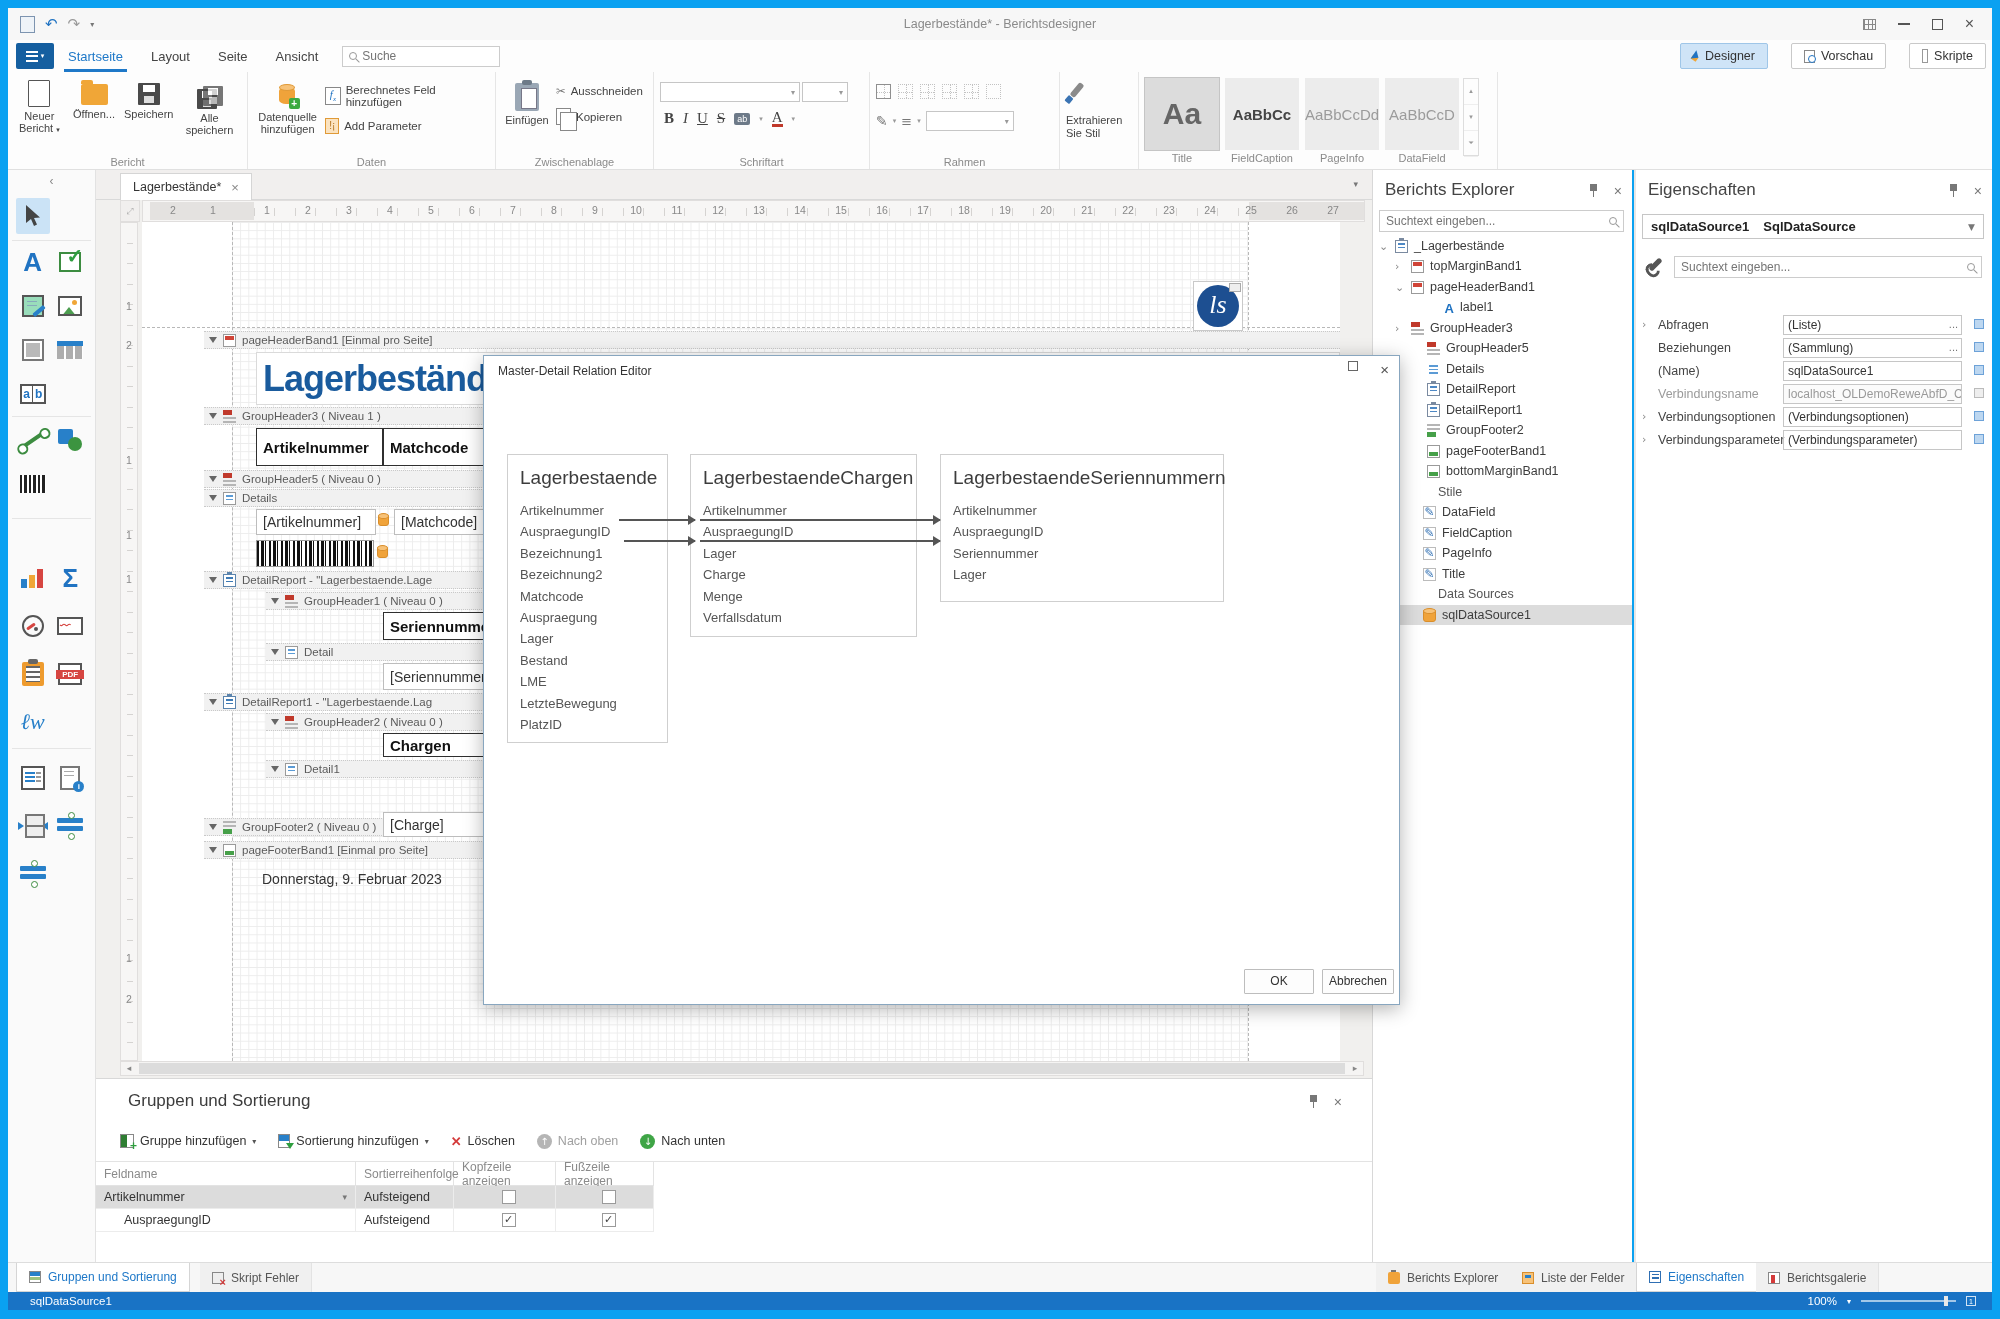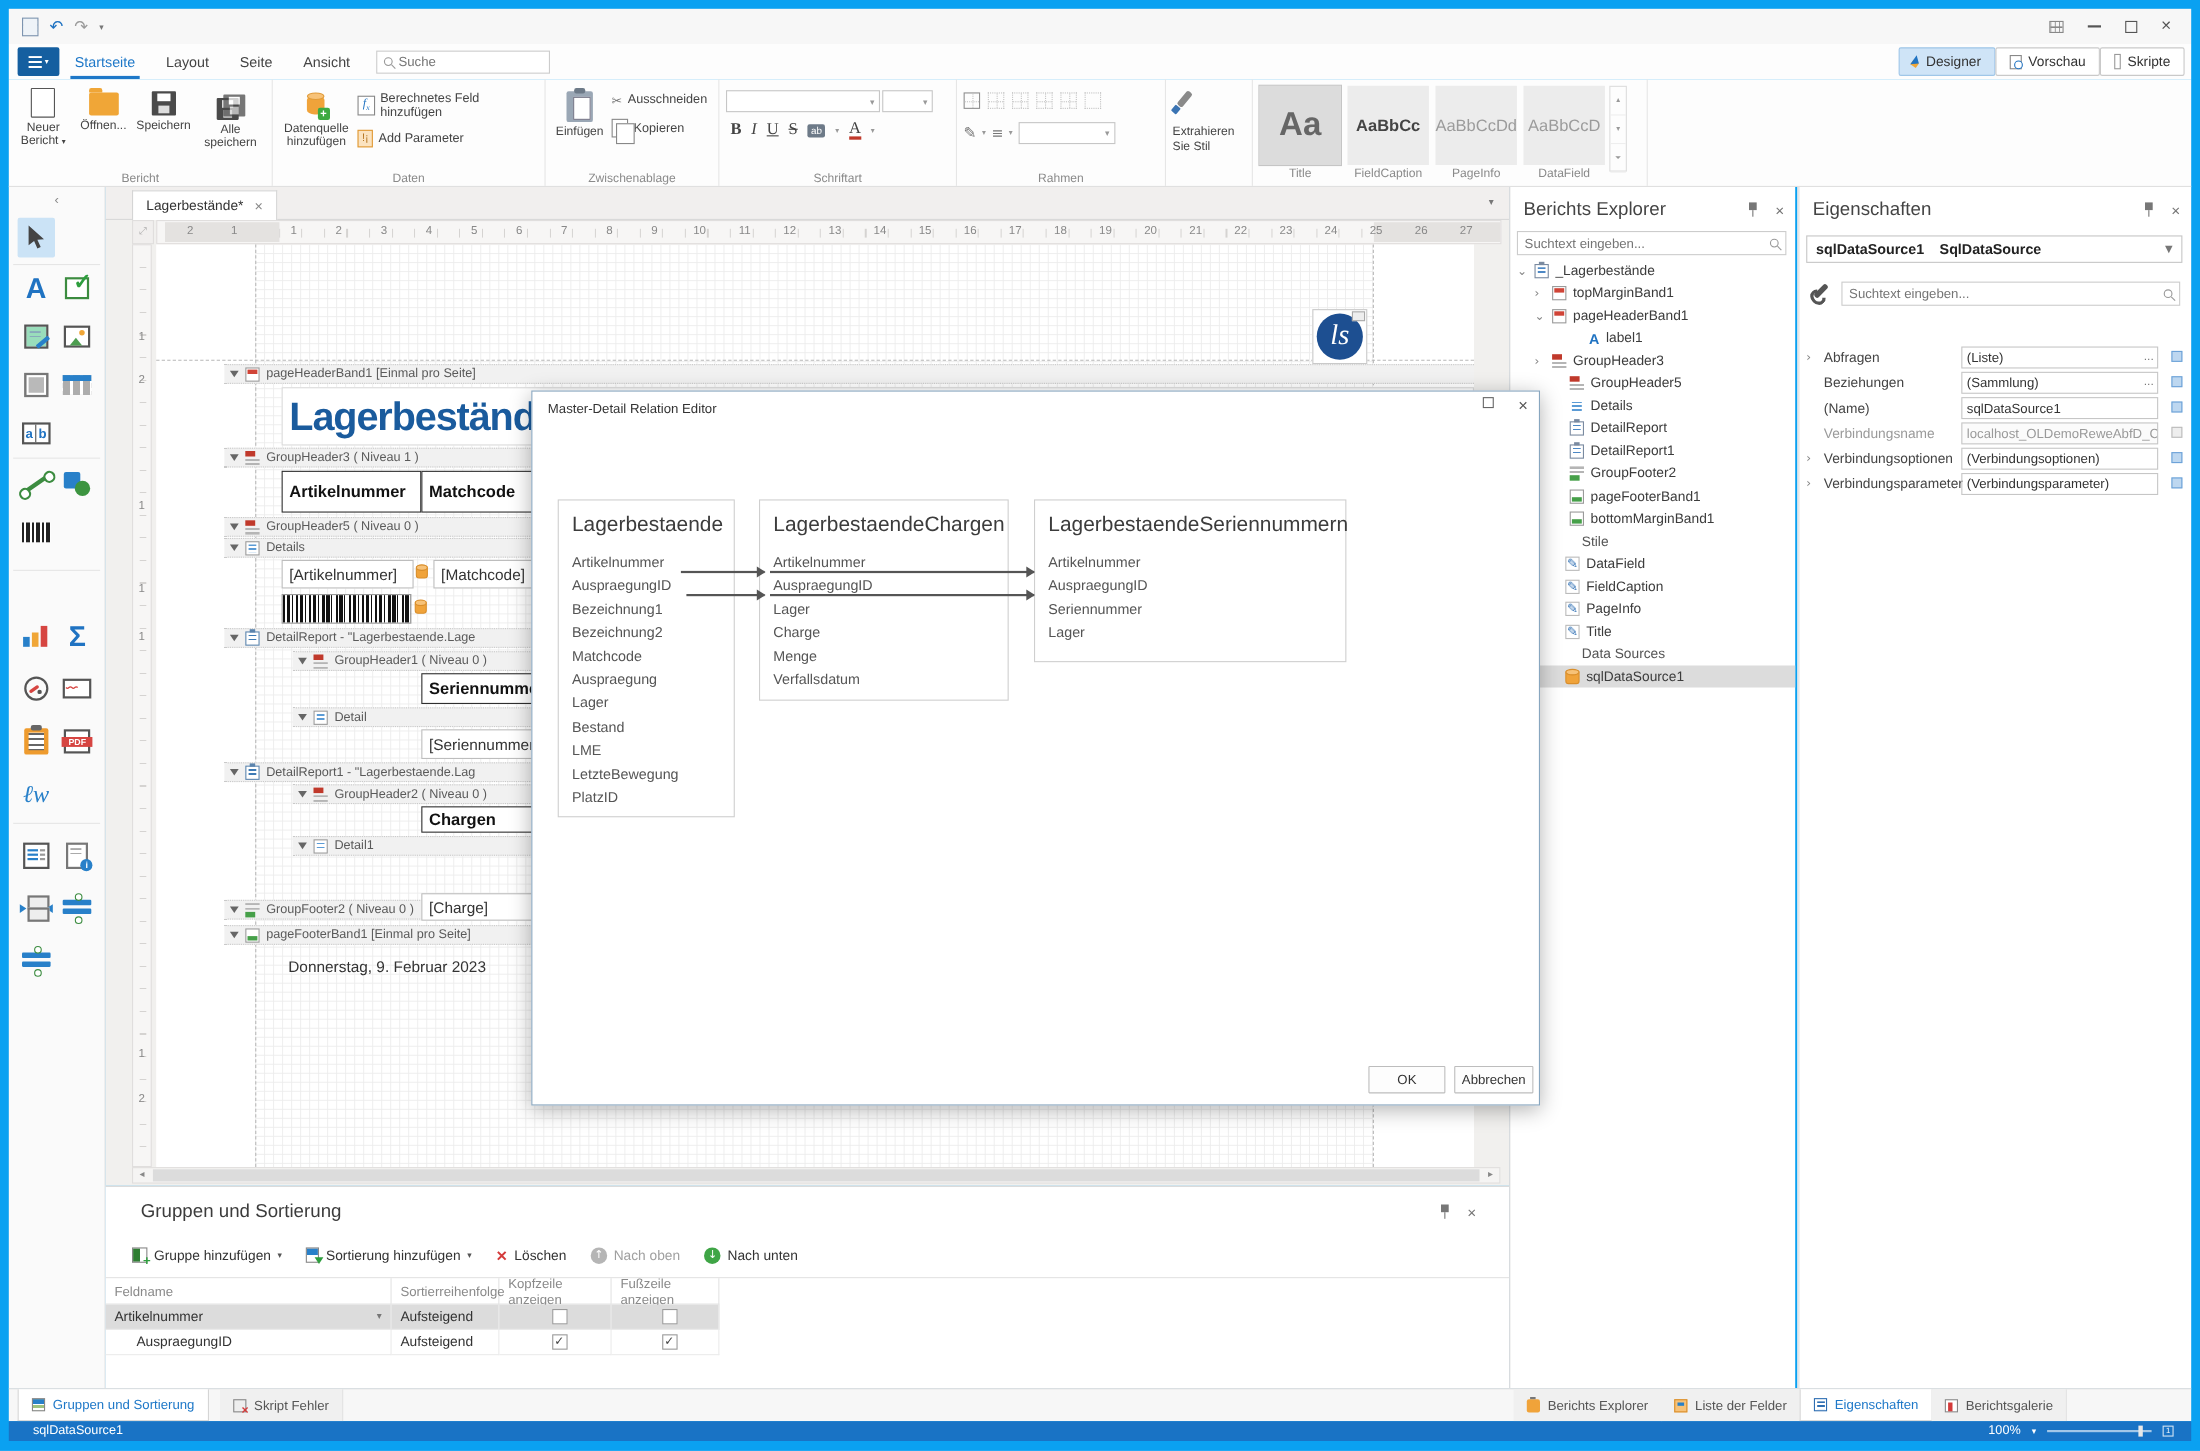--- a/index.html
+++ b/index.html
@@ -25,21 +25,21 @@
   #file-btn { width:38px; height:26px; margin-left:8px; background:#155fa0; border-radius:2px; display:flex; align-items:center; justify-content:center; gap:3px; }
   #file-btn .bars { width:12px; height:11px; background:repeating-linear-gradient(#fff 0 2px, transparent 2px 4.5px); }
   #file-btn .c { color:#fff; font-size:7px; }
   .rtab { padding:6px 14px; font-size:13px; color:#444; position:relative; }
   .rtab.active { color:#1e78c8; }
   .rtab.active::after { content:""; position:absolute; left:10px; right:10px; bottom:-2px; height:3px; background:#1e78c8; }
   #ribbon-search { margin-left:10px; width:158px; height:21px; border:1px solid #ccc; background:#fff; display:flex; align-items:center; gap:5px; padding:0 6px; }
   #ribbon-search input { border:none; outline:none; width:110px; font-size:12px; color:#555; background:transparent; }
   .mag { width:8px; height:8px; border:1.4px solid #999; border-radius:50%; position:relative; flex:none; }
   .mag::after { content:""; position:absolute; width:5px; height:1.4px; background:#999; transform:rotate(45deg); right:-4px; bottom:-2px; }
-  #viewbtns { margin-left:auto; display:flex; gap:0; padding-right:6px; }
+  #viewbtns { margin-left:auto; display:flex; gap:23px; padding-right:6px; }
   .viewbtn { height:26px; border:1px solid #c9c9c9; background:#fff; display:flex; align-items:center; gap:6px; padding:0 12px; font-size:12.5px; color:#333; border-radius:2px; }
   .viewbtn.active { background:#cfe4f7; border-color:#9fc6e8; }
   .vb-designer { width:0; height:0; border-left:6px solid #2073c2; border-top:5px solid transparent; border-bottom:5px solid transparent; transform:rotate(35deg); border-bottom-color:#f0a637; }
   .vb-vorschau { width:11px; height:13px; border:1px solid #888; background:#fff; position:relative; }
   .vb-vorschau::after { content:""; position:absolute; right:-2px; bottom:-1px; width:6px; height:6px; border:1.4px solid #2073c2; border-radius:50%; background:#fff; }
   .vb-skripte { font-size:10px; color:#2073c2; border:1px solid #999; padding:0 2px; height:14px; line-height:13px; font-weight:bold; }
 
   
   #ribbon { position:absolute; left:8px; top:72px; right:8px; height:98px; background:#fdfdfd; border-bottom:1px solid #e0e0e0; display:flex; }
   .rgroup { position:relative; height:100%; border-right:1px solid #e6e6e6; padding:4px 6px 16px 6px; display:flex; align-items:flex-start; gap:4px; }
@@ -312,20 +312,21 @@
 
 <div id="app">
 
   <div id="titlebar">
     <div class="tb-left">
       <span class="appico"></span>
       <span class="undo glyph">↶</span>
       <span class="redo glyph">↷</span>
       <span class="tinycaret glyph">▾</span>
     </div>
+    <div id="title-text">Lagerbestände* - Berichtsdesigner</div>
     <div class="tb-right">
       <span class="win-grid"></span>
       <span class="win-min"></span>
       <span class="win-max"></span>
       <span class="win-close">×</span>
     </div>
   </div>
 
   <div id="ribbontabs">
     <div id="file-btn">

